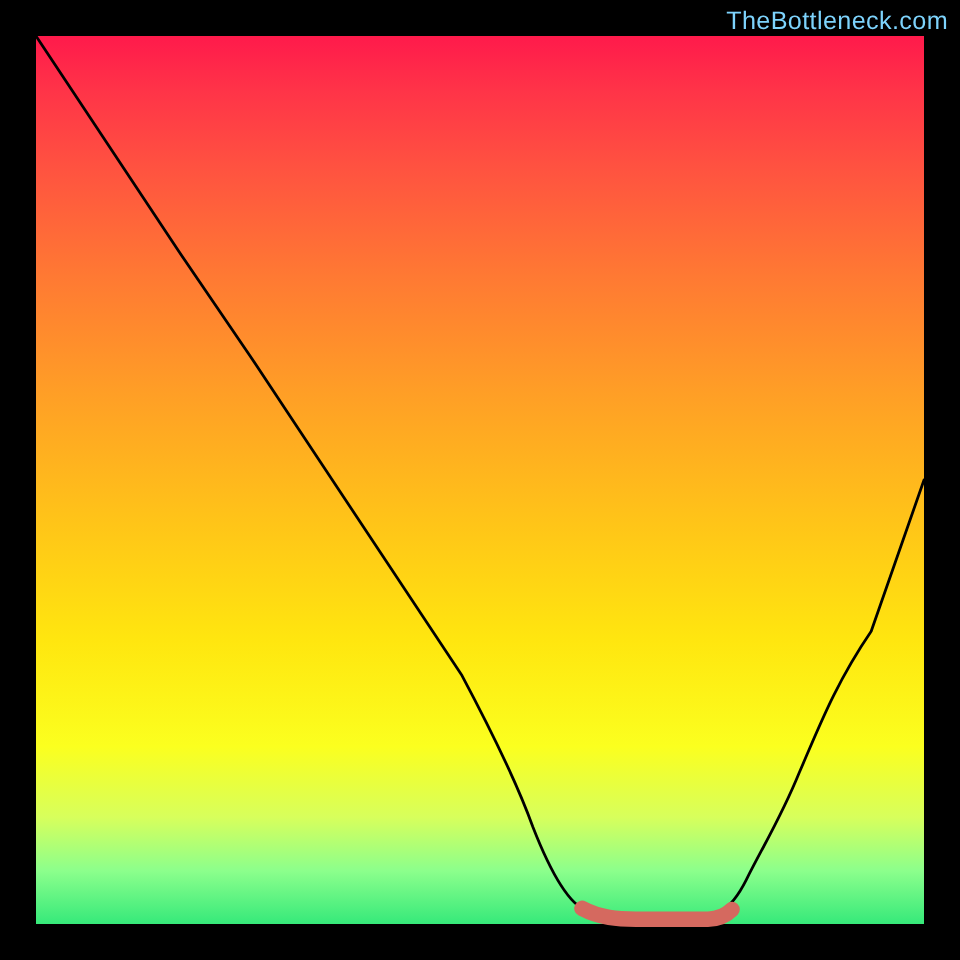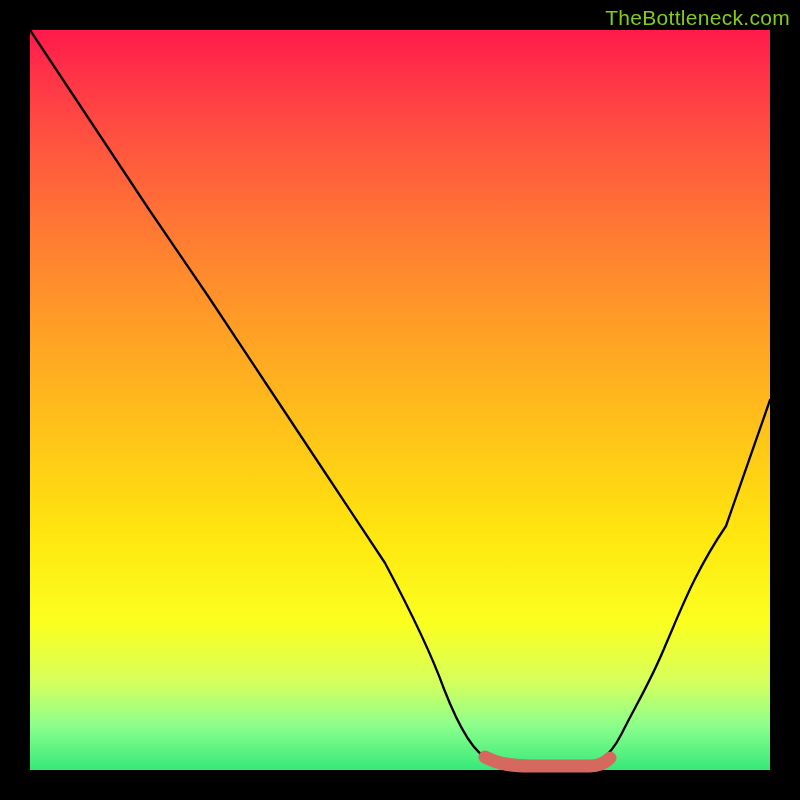--- a/index.html
+++ b/index.html
@@ -33,21 +33,21 @@
       #ffe60f 68%,
       #fbff1f 80%,
       #d7ff5c 88%,
       #8cff8c 94%,
       #36e97a 100%);
   }
   .watermark {
     position: absolute;
     top: 6px;
     right: 10px;
-    color: #84cc16;
+    color: #7dd3fc;
     font-size: 21px;
     font-weight: 500;
     letter-spacing: 0.3px;
     user-select: none;
   }
   svg.curve {
     position: absolute;
     left: 0;
     top: 0;
     width: 740px;

